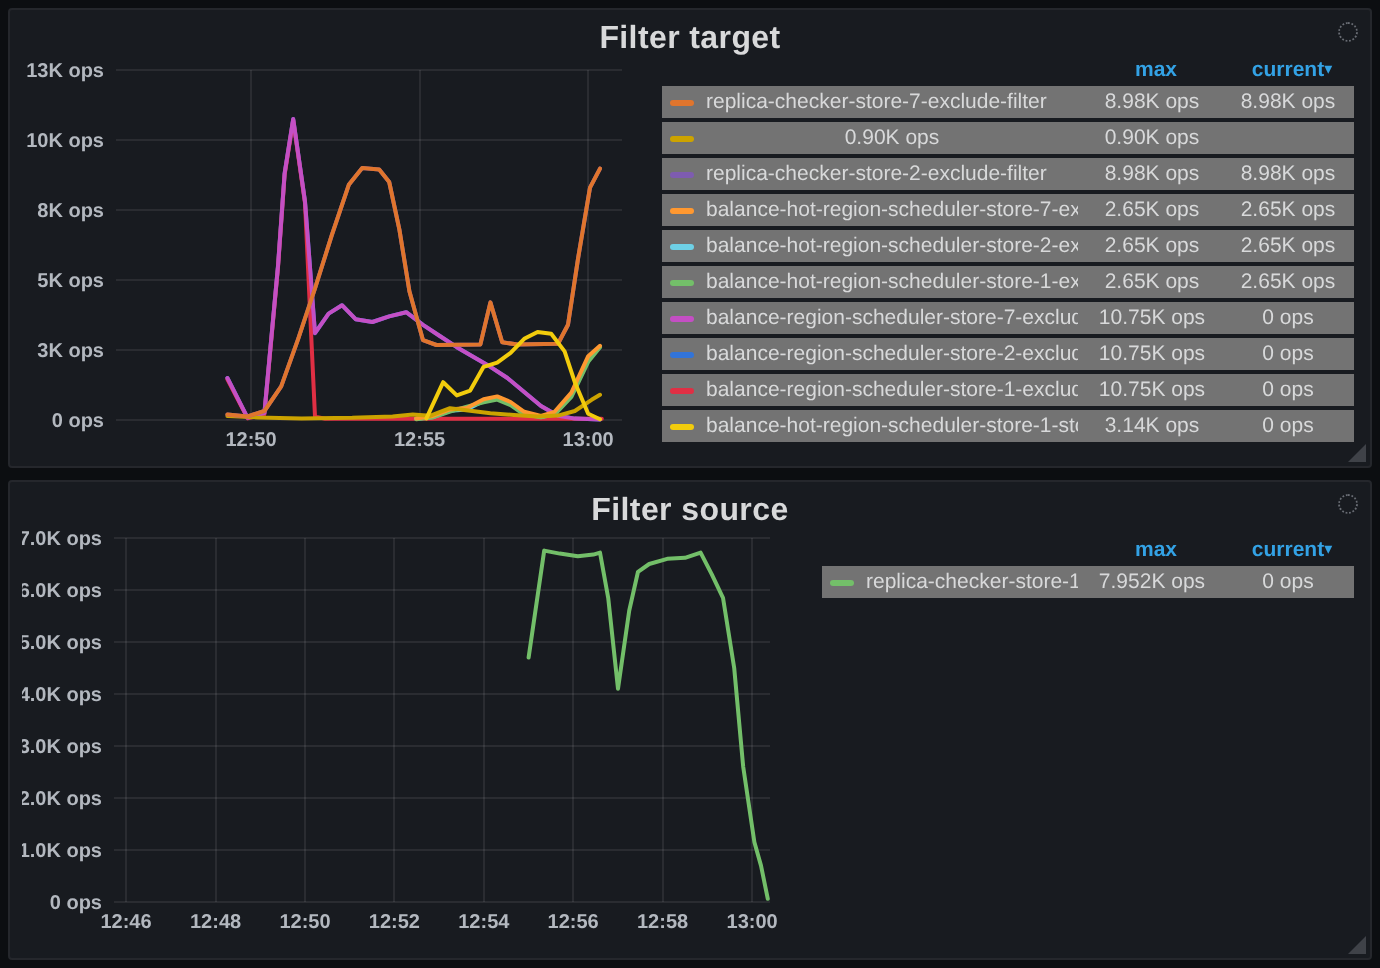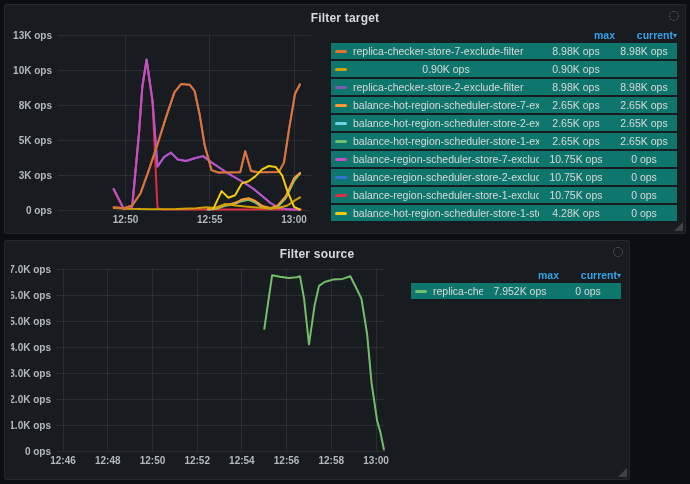--- a/index.html
+++ b/index.html
@@ -1,37 +1,37 @@
 <!DOCTYPE html>
 <html><head>
 <meta charset="utf-8">
 <style>
   * { margin:0; padding:0; box-sizing:border-box; }
   html,body { width:690px; height:484px; background:#0c0e11; overflow:hidden;
               font-family:"Liberation Sans","DejaVu Sans",sans-serif; }
   .panel { position:absolute; background:#181b20; border:1px solid #25272c; border-radius:2px; }
   #panel-target { left:4px; top:4px; width:682px; height:230px; }
-  #panel-source { left:4px; top:240px; width:626px; height:240px; }
+  #panel-source { left:4px; top:240px; width:682px; height:240px; }
   .panel-title { position:absolute; top:6px; left:0; right:0; text-align:center;
-                 color:#d8d9da; font-size:12px; font-weight:bold; letter-spacing:.2px; cursor:pointer; }
+                 color:#d8d9da; font-size:16px; font-weight:bold; letter-spacing:.2px; cursor:pointer; }
   .spinner { position:absolute; top:6px; right:6px; width:10px; height:10px;
              border:1.5px dotted #7e828a; border-radius:50%; opacity:.8; }
   .resize-handle { position:absolute; bottom:2px; right:2px; width:0; height:0;
                    border-bottom:9px solid #3f4248; border-left:9px solid transparent; }
   svg.chart { position:absolute; left:6px; top:22px; }
   .grid { stroke:rgba(255,255,255,0.08); stroke-width:1; shape-rendering:crispEdges; }
   .ytick { fill:#b3b8bf; font-size:10px; font-weight:600; text-anchor:end; }
   .xtick { fill:#b3b8bf; font-size:10px; font-weight:600; text-anchor:middle; }
   .legend { position:absolute; right:8px; top:22px; font-size:10.5px; color:#d8d9da; }
   #panel-target .legend { left:326px; }
   #panel-source .legend { left:406px; }
   .lheader, .lrow { display:grid; grid-template-columns:18px 1fr 74px 62px; align-items:center; }
   .lheader { height:15px; margin-bottom:1px; }
-  .lrow { height:16px; margin-bottom:2px; background:#0f766e; padding:0 2px 0 4px; cursor:pointer; }
-  .lhcell { color:#33a2e5; font-weight:bold; text-align:right; font-size:10.5px; cursor:pointer; }
+  .lrow { height:16px; margin-bottom:2px; background:#737373; padding:0 2px 0 4px; cursor:pointer; }
+  .lhcell { color:#33a2e5; font-weight:bold; text-align:center; font-size:10.5px; cursor:pointer; }
   .caret { font-size:8px; vertical-align:1px; }
   .swatch { display:inline-block; width:12px; height:3px; border-radius:2px; }
   .lname { color:#d8d9da; white-space:nowrap; overflow:hidden; cursor:pointer; }
   .lval { text-align:center; color:#d8d9da; }
 </style>
 </head>
 <body>
 
 <div class="panel" id="panel-target">
   <div class="panel-title">Filter target</div>
@@ -123,21 +123,21 @@
         </div>
         <div class="lrow">
           <span class="swatch" style="background:#E02F44"></span>
           <span class="lname">balance-region-scheduler-store-1-exclude-filter</span>
           <span class="lval">10.75K ops</span>
           <span class="lval">0 ops</span>
         </div>
         <div class="lrow">
           <span class="swatch" style="background:#F2CC0C"></span>
           <span class="lname">balance-hot-region-scheduler-store-1-store-state-filter</span>
-          <span class="lval">4.28K ops</span>
+          <span class="lval">3.14K ops</span>
           <span class="lval">0 ops</span>
         </div>
       </div>
   </div>
   <div class="resize-handle"></div>
 </div>
 
 <div class="panel" id="panel-source">
   <div class="panel-title">Filter source</div>
   <div class="spinner"></div>

